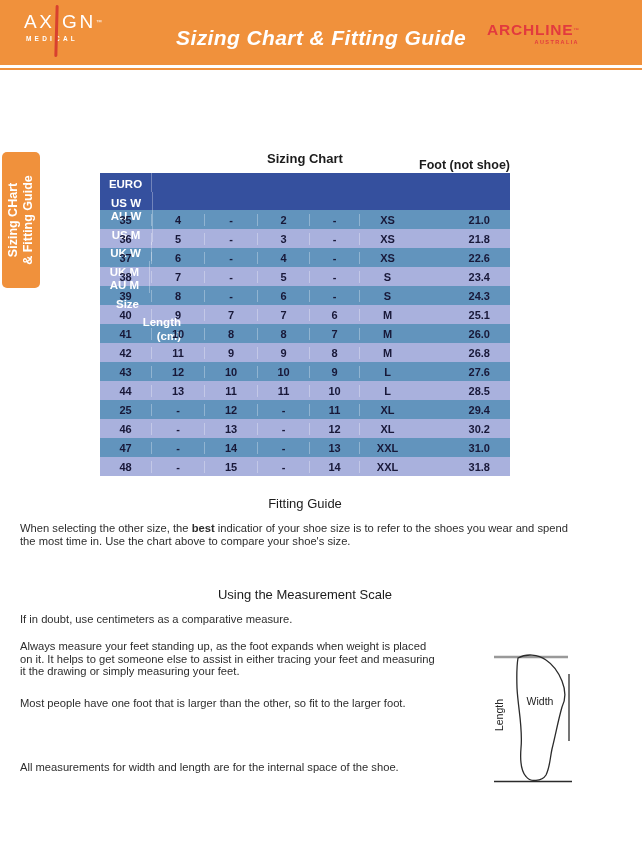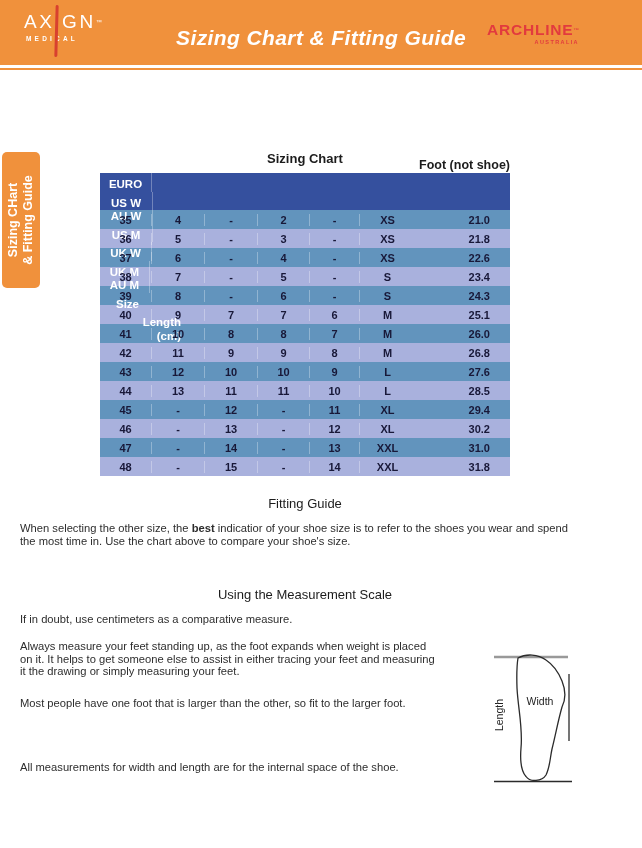--- a/index.html
+++ b/index.html
@@ -202,21 +202,21 @@
         <div class="trow light">
           <div class="cell c0">44</div>
           <div class="cell c1">13</div>
           <div class="cell c2">11</div>
           <div class="cell c3">11</div>
           <div class="cell c4">10</div>
           <div class="cell c5">L</div>
           <div class="cell c6">28.5</div>
         </div>
         <div class="trow dark">
-          <div class="cell c0">45</div>
+          <div class="cell c0">25</div>
           <div class="cell c1">-</div>
           <div class="cell c2">12</div>
           <div class="cell c3">-</div>
           <div class="cell c4">11</div>
           <div class="cell c5">XL</div>
           <div class="cell c6">29.4</div>
         </div>
         <div class="trow light">
           <div class="cell c0">46</div>
           <div class="cell c1">-</div>

